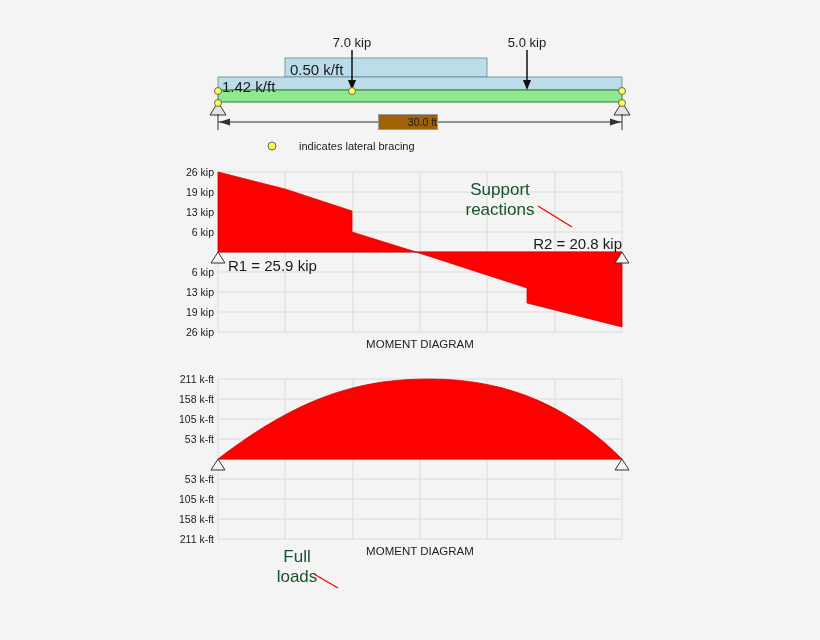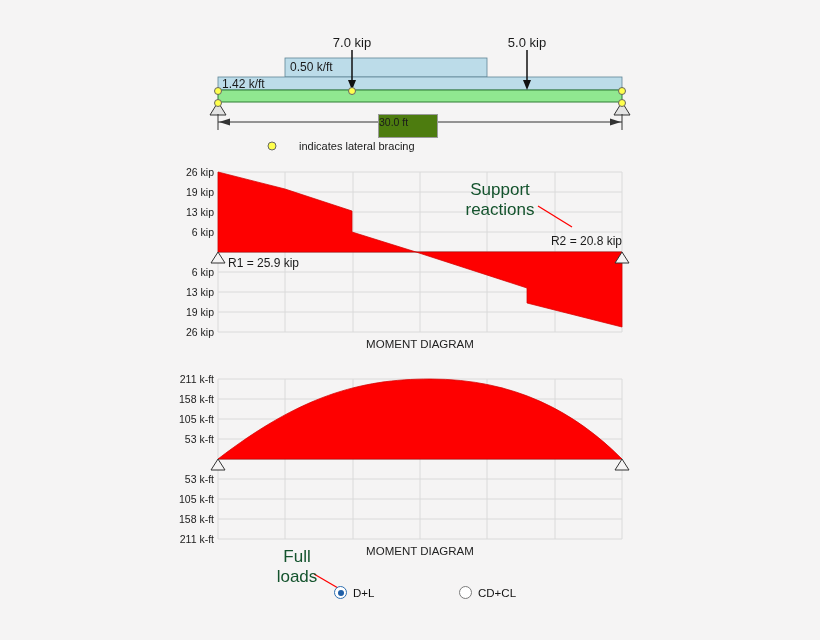--- a/index.html
+++ b/index.html
@@ -2,27 +2,27 @@
 <html><head>
 <meta charset="utf-8">
 <style>
   * { margin:0; padding:0; box-sizing:border-box; }
   html,body { width:820px; height:640px; }
   body { font-family:"Liberation Sans", sans-serif; background:#f5f4f4; }
   #app { position:relative; width:820px; height:640px; background:#f5f4f4; overflow:hidden; }
   #cv { position:absolute; left:0; top:0; }
 
   .txt { position:absolute; color:#1a1a1a; font-size:13px; line-height:1.15; }
-  .small { font-size:12px; }
+  .small { font-size:15px; }
   .center { text-align:center; }
   .right { text-align:right; }
 
   .ylab { position:absolute; left:160px; width:54px; text-align:right; font-size:10.5px; color:#1a1a1a; }
-  .dimbox { position:absolute; left:378px; top:114px; width:60px; height:24px; background:#4d7c0f;
-            border:1px solid #9a9a9a; font-size:10.5px; text-align:left; line-height:14px; color:#1a1a1a; }
+  .dimbox { position:absolute; left:378px; top:114px; width:60px; height:16px; background:#a16207;
+            border:1px solid #9a9a9a; font-size:10.5px; text-align:right; line-height:14px; color:#1a1a1a; }
   .diagram-title { position:absolute; left:218px; width:404px; text-align:center; font-size:11.5px; color:#222; }
 
   .ann { position:absolute; color:#14532d; font-size:17px; text-align:center; white-space:pre-line; line-height:1.15; }
 
   .radio-row { position:absolute; left:0; top:586px; width:820px; height:18px; }
   .radio-group { position:absolute; display:flex; align-items:center; gap:6px; cursor:default; }
   .radio { width:13px; height:13px; border:1px solid #7c7c7c; border-radius:50%; background:#ffffff; position:relative; }
   .radio.checked { border-color:#2f6fb0; }
   .radio.checked .dot { position:absolute; left:2.5px; top:2.5px; width:6px; height:6px; border-radius:50%; background:#1f5fa8; }
   .radio-label { font-size:11.5px; color:#111; }
@@ -138,26 +138,14 @@
   <div class="ylab" style="top:473px;">53 k-ft</div>
   <div class="ylab" style="top:493px;">105 k-ft</div>
   <div class="ylab" style="top:513px;">158 k-ft</div>
   <div class="ylab" style="top:533px;">211 k-ft</div>
 
   <div class="diagram-title" style="top:545px;">MOMENT DIAGRAM</div>
 
   <div class="ann" style="left:266px;top:547px;width:62px;">Full
 loads</div>
 
-  <div class="radio-row">
-    <div class="radio-group" style="left:334px;" role="radio" aria-checked="true">
-      <span class="radio checked">
-          <span class="dot"></span>
-        </span>
-      <span class="radio-label">D+L</span>
-    </div>
-    <div class="radio-group" style="left:459px;" role="radio" aria-checked="false">
-      <span class="radio"></span>
-      <span class="radio-label">CD+CL</span>
-    </div>
-  </div>
 
 </div>
 
 </body></html>

